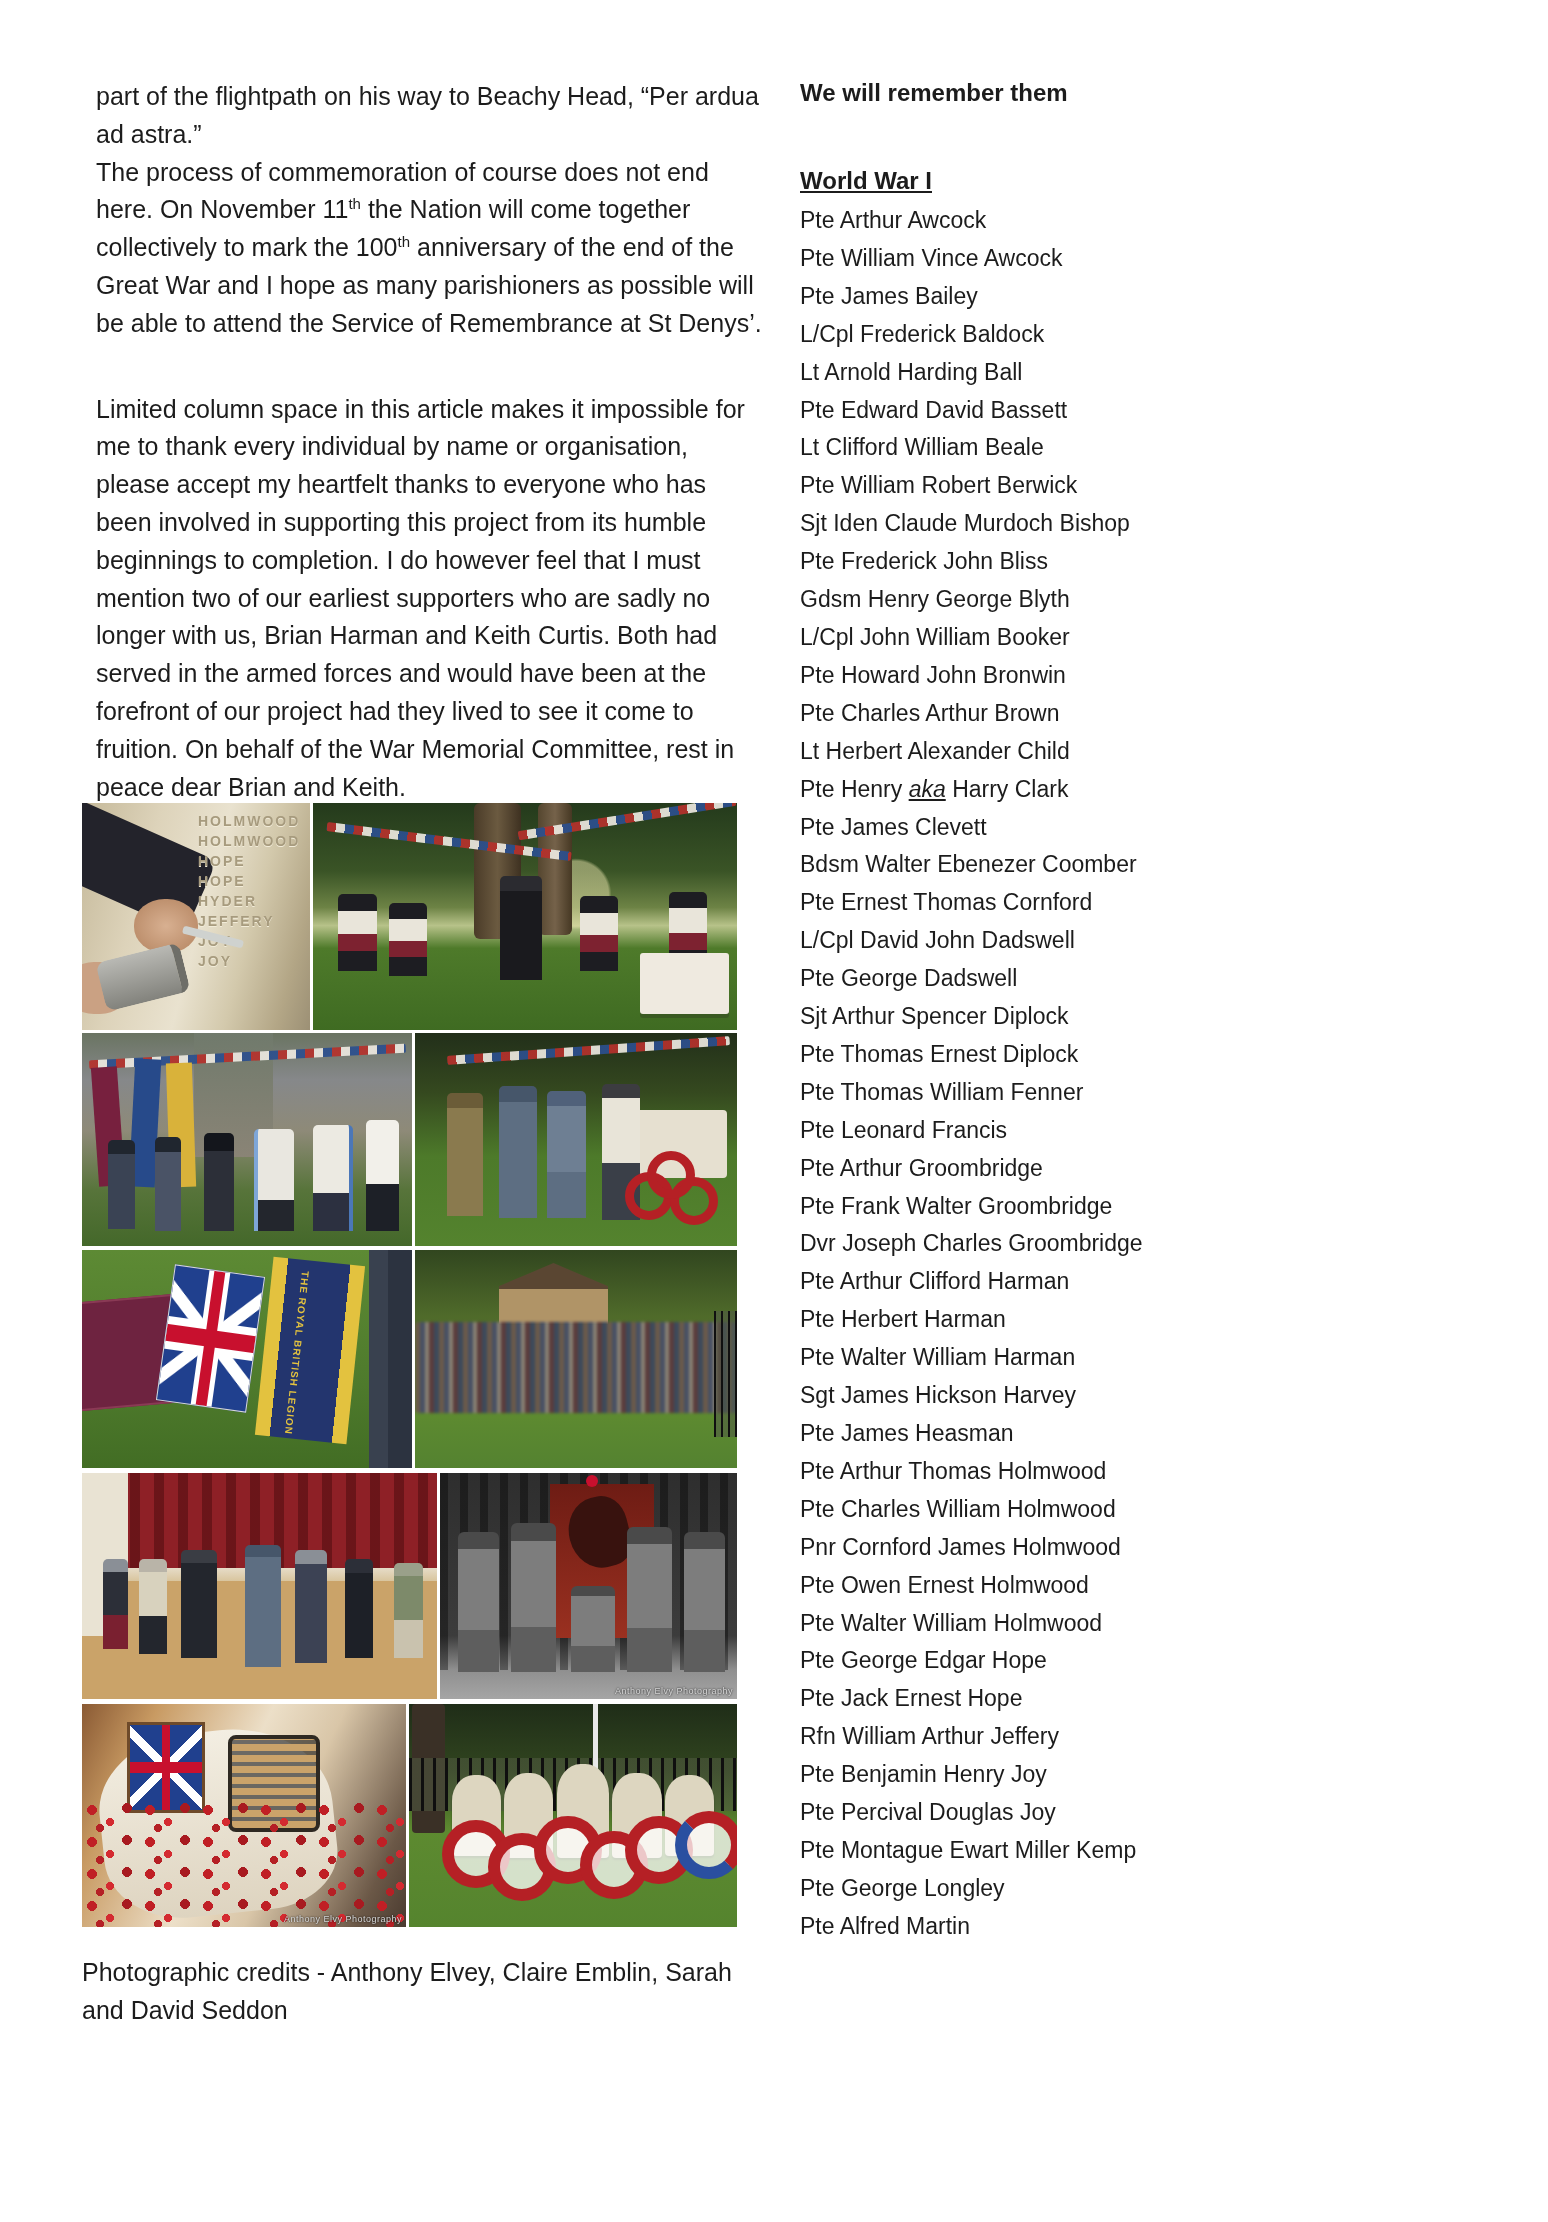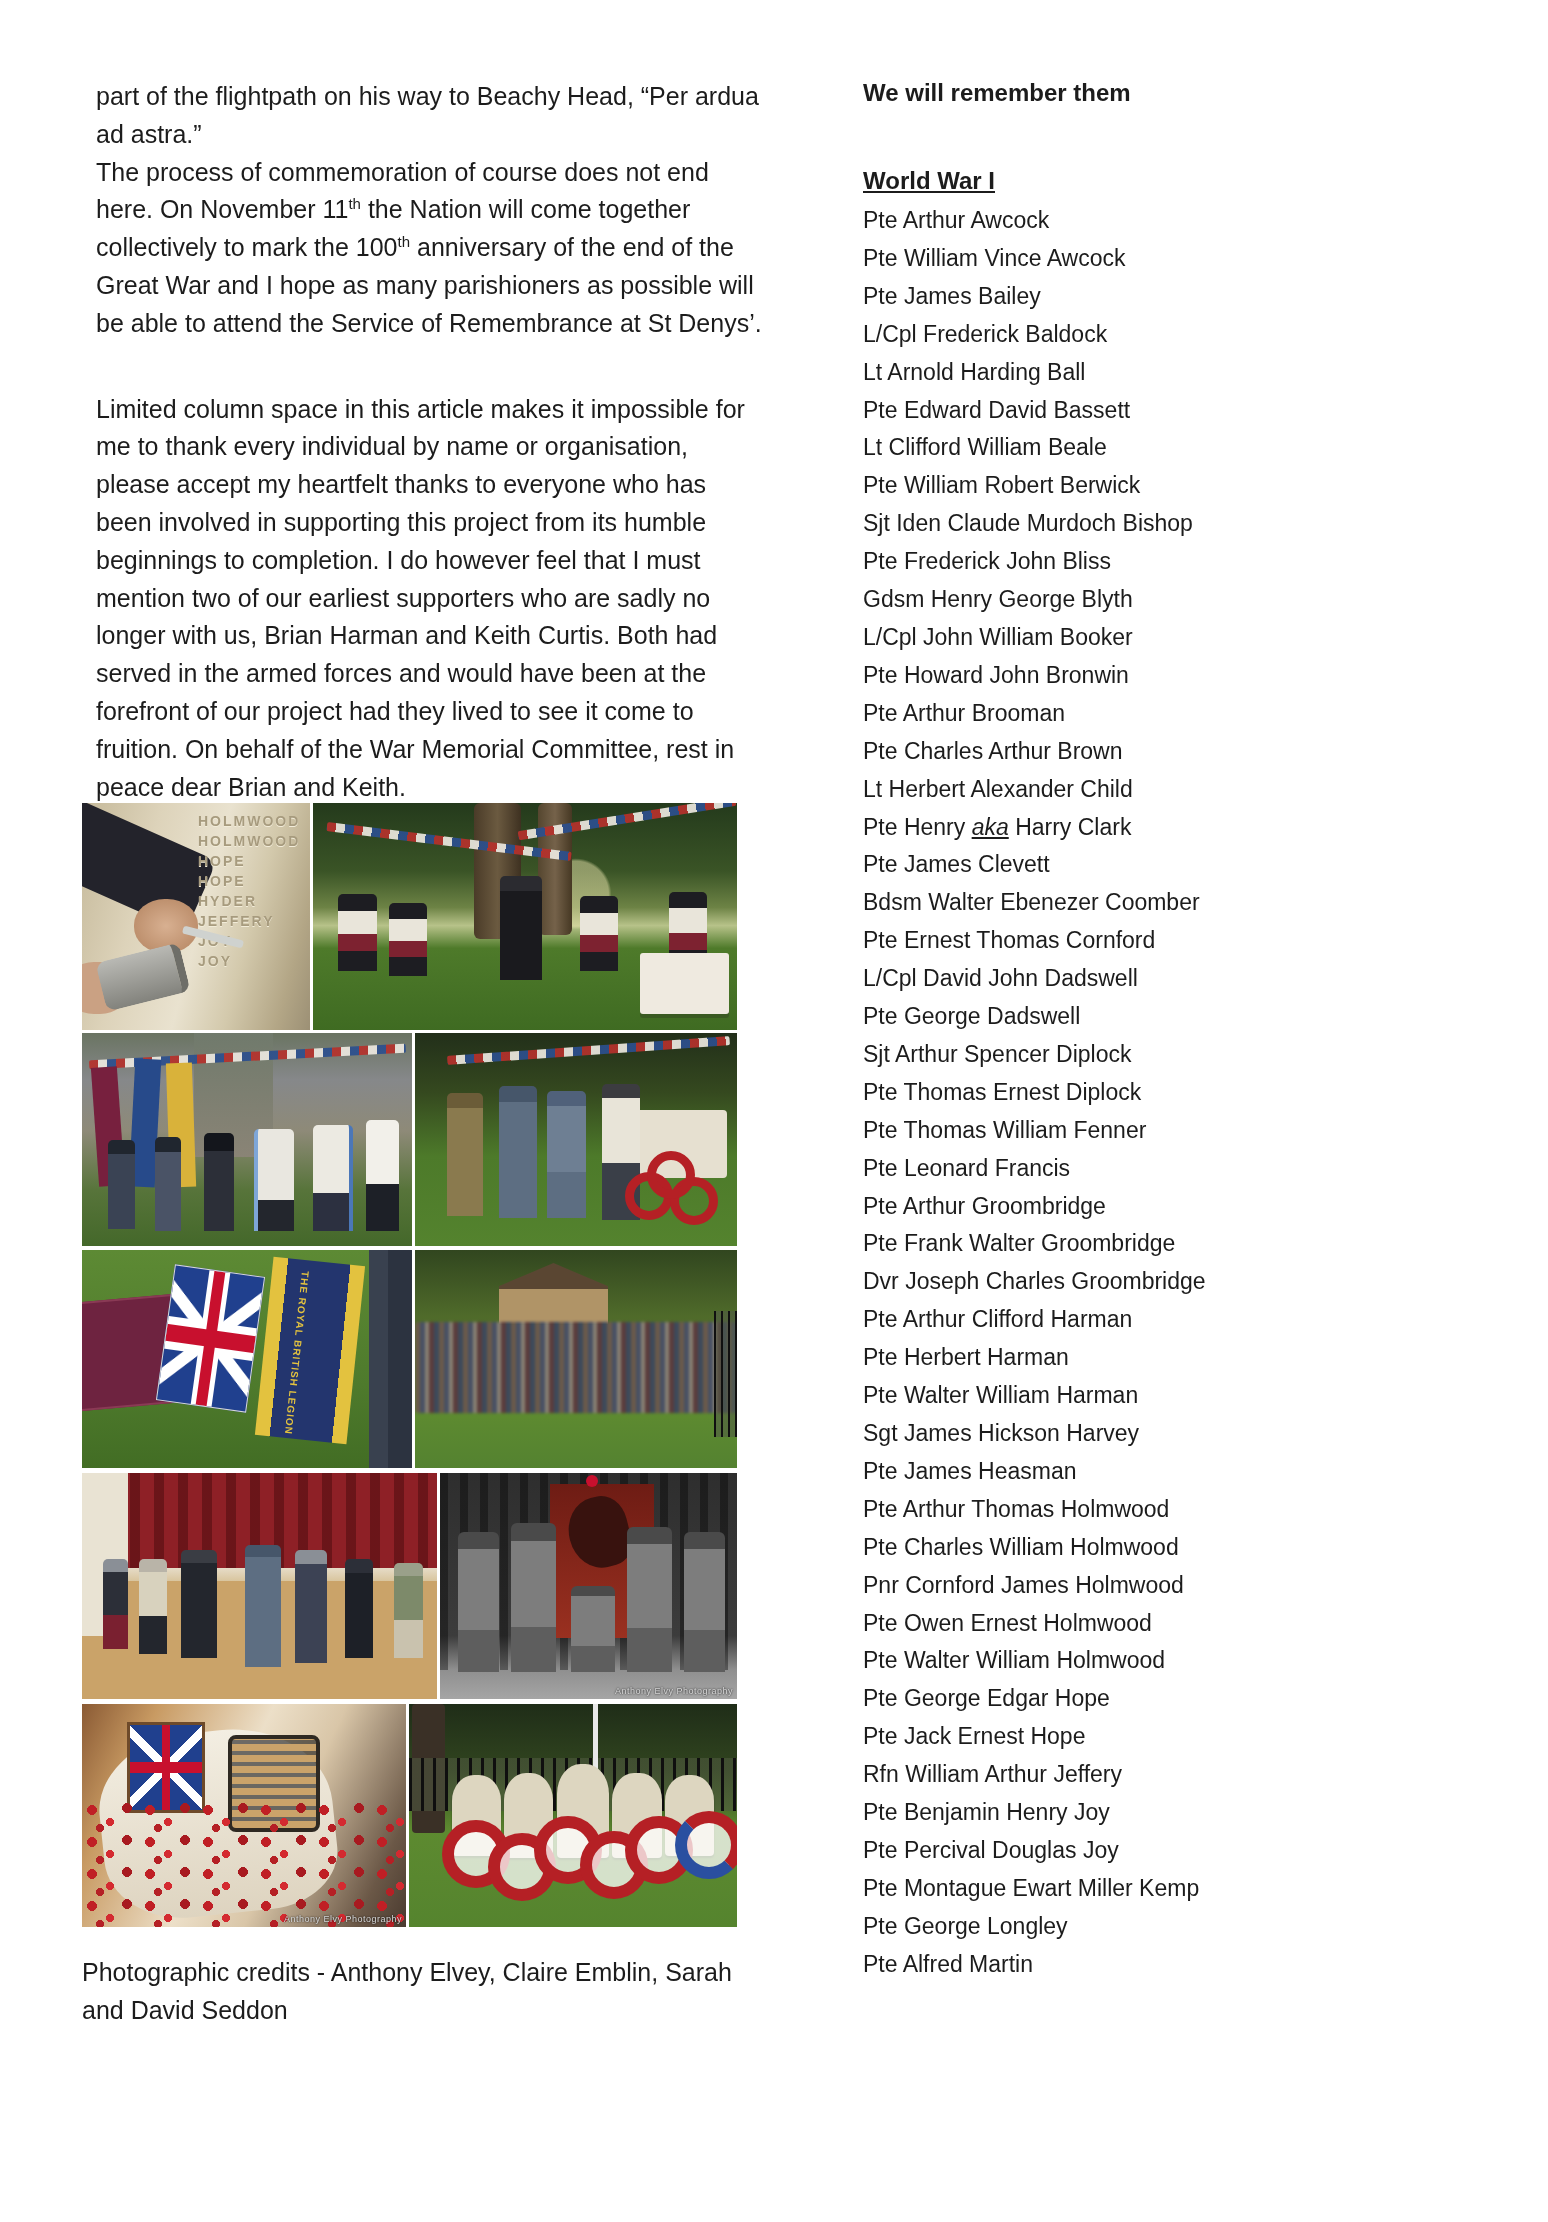--- a/index.html
+++ b/index.html
@@ -6,21 +6,21 @@
   body{
     width:1548px;height:2222px;position:relative;background:#ffffff;
     font-family:"Liberation Sans", sans-serif;color:#1c1c1c;
     -webkit-font-smoothing:antialiased;overflow:hidden;
   }
   
   .left-col{position:absolute;left:96px;top:78px;width:668px;}
   .body-p{font-size:25px;line-height:37.8px;margin:0;}
   .para3{margin-top:48px;}
   sup{font-size:15px;line-height:0;}
-  .right-col{position:absolute;left:863px;top:78px;width:660px;}
+  .right-col{position:absolute;left:800px;top:78px;width:660px;}
   .mem-title{font-size:24px;font-weight:bold;line-height:30px;margin:0;}
   .mem-section{font-size:24px;font-weight:bold;text-decoration:underline;line-height:30px;margin:58px 0 6px 0;}
   .name-row{font-size:23px;line-height:37.9px;white-space:nowrap;}
   .aka{font-style:italic;text-decoration:underline;}
   .credits{position:absolute;left:82px;top:1953px;width:668px;font-size:25px;line-height:38px;}
   
   .montage{position:absolute;left:82px;top:803px;width:655px;height:1124px;}
   .photo{position:absolute;overflow:hidden;background:#888;}
   .photo *{position:absolute;}
   .wm{font-size:9px;color:#d8d8d8;right:4px;bottom:3px;letter-spacing:.5px;text-shadow:0 0 2px #000;}
@@ -284,21 +284,20 @@
       <div class="name-row">L/Cpl Frederick Baldock</div>
       <div class="name-row">Lt Arnold Harding Ball</div>
       <div class="name-row">Pte Edward David Bassett</div>
       <div class="name-row">Lt Clifford William Beale</div>
       <div class="name-row">Pte William Robert Berwick</div>
       <div class="name-row">Sjt Iden Claude Murdoch Bishop</div>
       <div class="name-row">Pte Frederick John Bliss</div>
       <div class="name-row">Gdsm Henry George Blyth</div>
       <div class="name-row">L/Cpl John William Booker</div>
       <div class="name-row">Pte Howard John Bronwin</div>
-      <div class="name-row">Pte Arthur Brooman</div>
       <div class="name-row">Pte Charles Arthur Brown</div>
       <div class="name-row">Lt Herbert Alexander Child</div>
       <div class="name-row">Pte Henry <span class="aka">aka</span> Harry Clark</div>
       <div class="name-row">Pte James Clevett</div>
       <div class="name-row">Bdsm Walter Ebenezer Coomber</div>
       <div class="name-row">Pte Ernest Thomas Cornford</div>
       <div class="name-row">L/Cpl David John Dadswell</div>
       <div class="name-row">Pte George Dadswell</div>
       <div class="name-row">Sjt Arthur Spencer Diplock</div>
       <div class="name-row">Pte Thomas Ernest Diplock</div>

